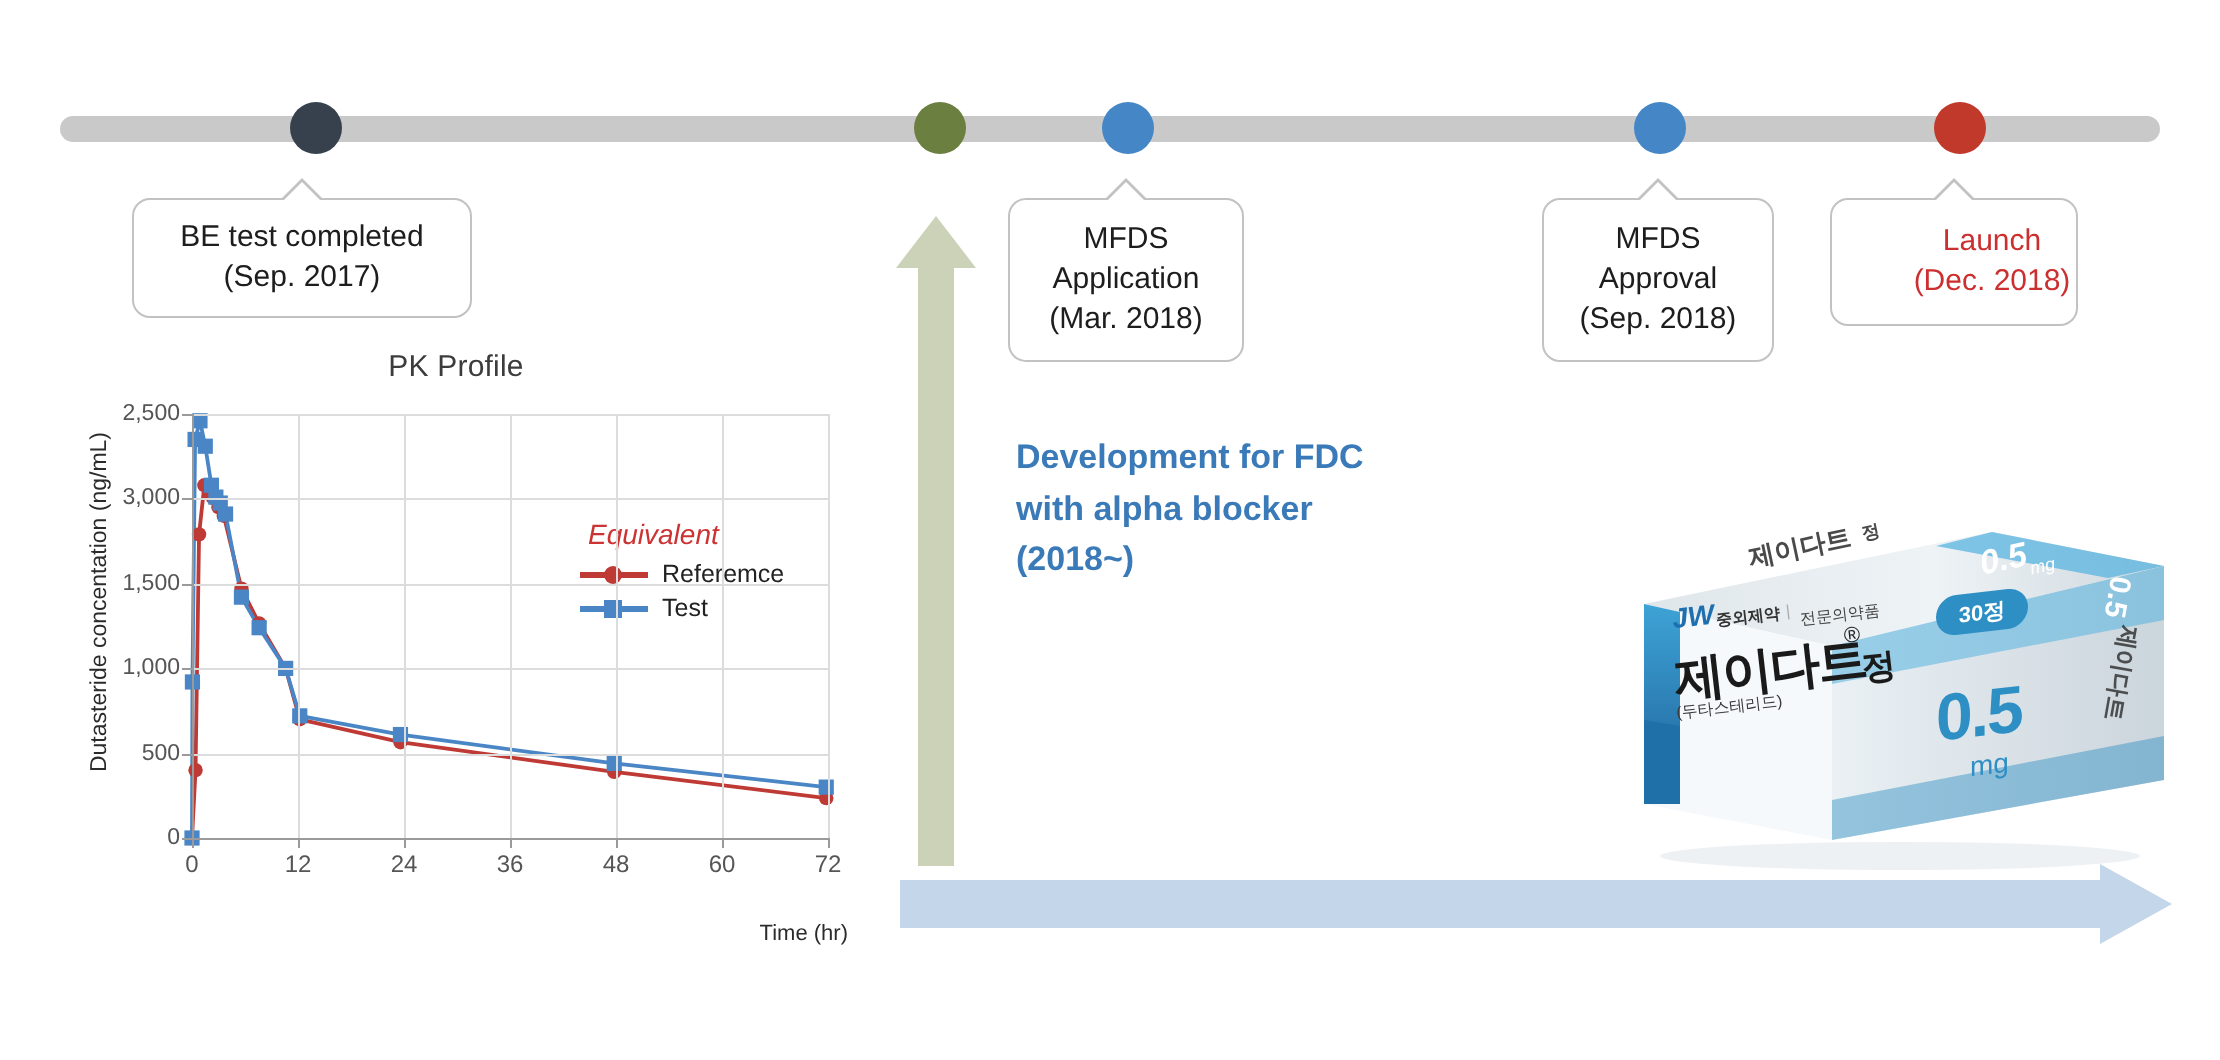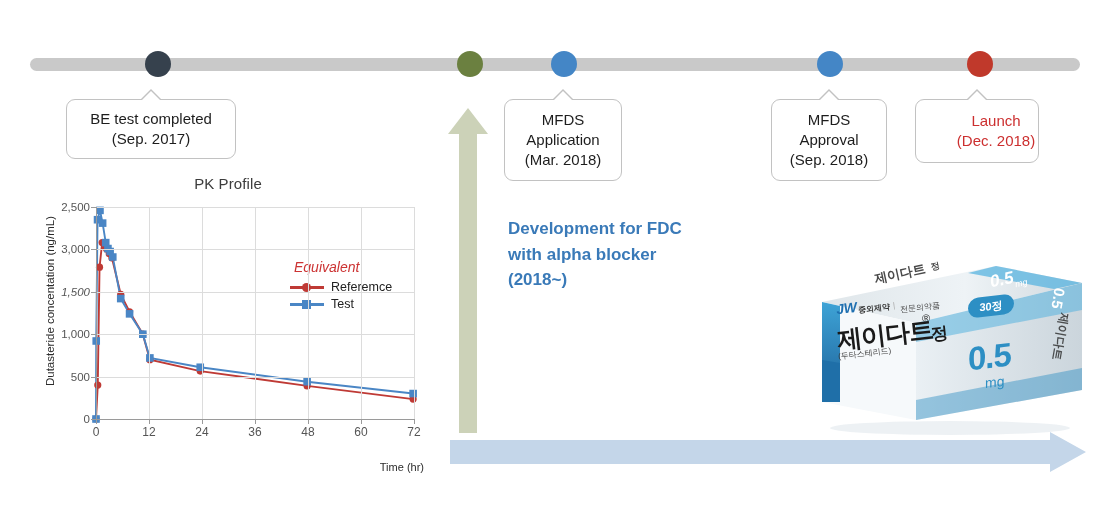--- a/index.html
+++ b/index.html
@@ -292,21 +292,21 @@
   <div class="gridline-h" style="top: 212px; background: rgb(154, 154, 154);"></div>
       <div class="ytick" style="top: 212px;">0</div>
       <div class="gridline-v" style="left: -5px; top: 212px; height: 1px; width: 5px; background: rgb(154, 154, 154);"></div>
       <div class="gridline-h" style="top: 169.6px;"></div>
       <div class="ytick" style="top: 169.6px;">500</div>
       <div class="gridline-v" style="left: -5px; top: 169.6px; height: 1px; width: 5px; background: rgb(154, 154, 154);"></div>
       <div class="gridline-h" style="top: 127.2px;"></div>
       <div class="ytick" style="top: 127.2px;">1,000</div>
       <div class="gridline-v" style="left: -5px; top: 127.2px; height: 1px; width: 5px; background: rgb(154, 154, 154);"></div>
       <div class="gridline-h" style="top: 84.8px;"></div>
-      <div class="ytick" style="top: 84.8px; font-style: italic;">1,500</div>
+      <div class="ytick" style="top: 84.8px;">1,500</div>
       <div class="gridline-v" style="left: -5px; top: 84.8px; height: 1px; width: 5px; background: rgb(154, 154, 154);"></div>
       <div class="gridline-h" style="top: 42.4px;"></div>
       <div class="ytick" style="top: 42.4px;">3,000</div>
       <div class="gridline-v" style="left: -5px; top: 42.4px; height: 1px; width: 5px; background: rgb(154, 154, 154);"></div>
       <div class="gridline-h" style="top: 0px;"></div>
       <div class="ytick" style="top: 0px;">2,500</div>
       <div class="gridline-v" style="left: -5px; top: 0px; height: 1px; width: 5px; background: rgb(154, 154, 154);"></div>
       <div class="xtick" style="left: 0px;">0</div>
       <div class="gridline-v" style="left: 0px; top: 212px; height: 5px; width: 1px; background: rgb(154, 154, 154);"></div>
       <div class="gridline-v" style="left: 53px;"></div>

